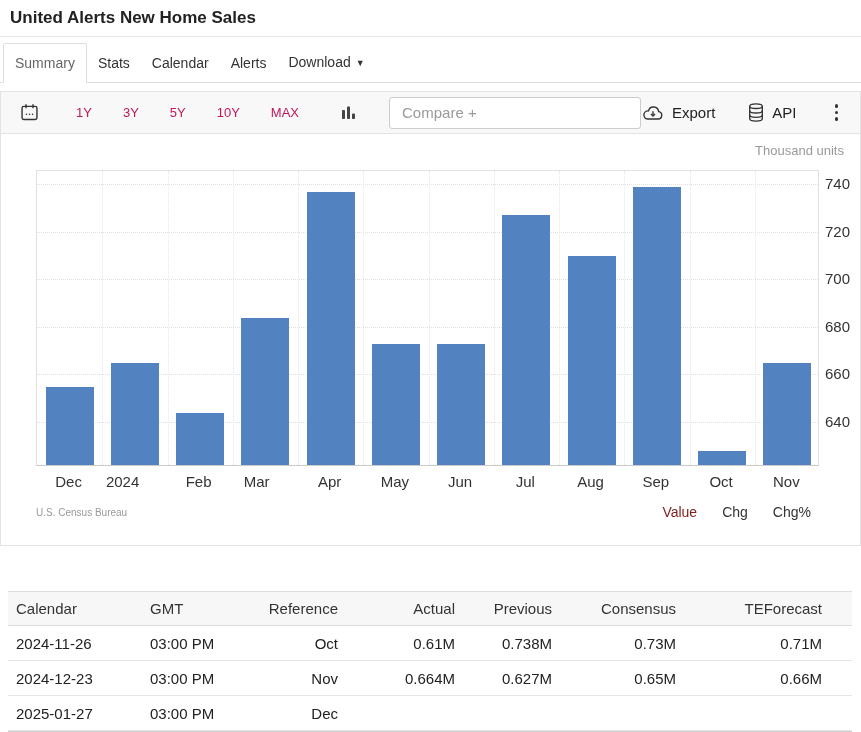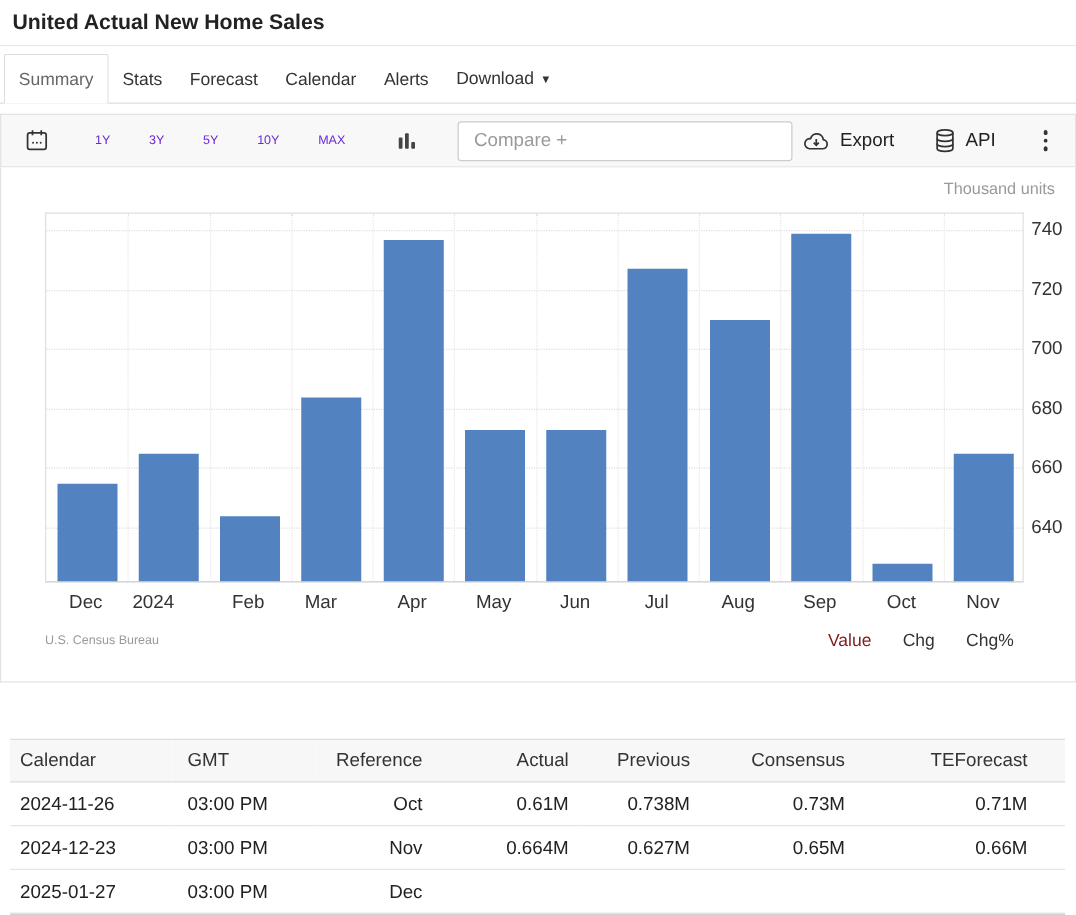--- a/index.html
+++ b/index.html
@@ -17,21 +17,21 @@
   .tab.active { background: #fff; border: 1px solid #ddd; border-bottom: 1px solid #fff;
     margin-bottom: -1px; border-radius: 2px 2px 0 0; color: #666; }
   .caret { font-size: 9px; color: #333; margin-left: 5px; vertical-align: 1px; }
 
   
   .toolbar { margin-top: 8px; height: 43px; background: #f8f8f8;
     border: 1px solid #e3e3e3; display: flex; align-items: center; padding: 0 16px; }
   .icon-btn { background: none; border: none; cursor: pointer; display: flex;
     align-items: center; padding: 2px; }
   .range-group { display: flex; margin-left: 26px; }
-  .range-btn { background: none; border: none; font-size: 10px; color: #6d28d9;
+  .range-btn { background: none; border: none; font-size: 13px; color: #be185d;
     padding: 4px 8px; cursor: pointer; font-family: inherit; }
   .range-btn + .range-btn { margin-left: 15px; }
   .charttype-btn { margin-left: 32px; }
   .compare-input { margin-left: 30px; width: 268px; height: 32px; border: 1px solid #ccc;
     border-radius: 3px; padding: 0 12px; font-size: 15px; color: #333; background: #fff;
     font-family: inherit; }
   .compare-input::placeholder { color: #9a9a9a; }
   .right-tools { display: flex; align-items: center; margin-left: auto; }
   .tool-btn { background: none; border: none; display: flex; align-items: center;
     gap: 7px; font-size: 15px; color: #222; cursor: pointer; font-family: inherit; }
@@ -86,27 +86,26 @@
     { text-align: right; padding-right: 30px; }
   .bottom-strip { height: 5px; background: #e9e9e9; border-top: 1px solid #d0d0d0;
     margin: 0 9px 0 8px; }
 
   svg.icon { display: block; }
 </style>
 </head>
 <body>
 
 <div class="page-header">
-  <div class="page-title">United Actual New Home Sales</div>
+  <div class="page-title">United Alerts New Home Sales</div>
 </div>
 
 <div class="tab-bar">
     <div class="tab active">Summary</div>
     <div class="tab">Stats</div>
-    <div class="tab">Forecast</div>
     <div class="tab">Calendar</div>
     <div class="tab">Alerts</div>
     <div class="tab">Download<span class="caret">▼</span></div>
   </div>
 
 <div class="toolbar">
   <button class="icon-btn">
     <svg class="icon" width="21" height="21" viewBox="0 0 24 24" fill="none" stroke="#333" stroke-width="1.6">
       <rect x="3.5" y="5" width="17" height="15" rx="2"></rect>
       <line x1="8" y1="2.5" x2="8" y2="7"></line>

